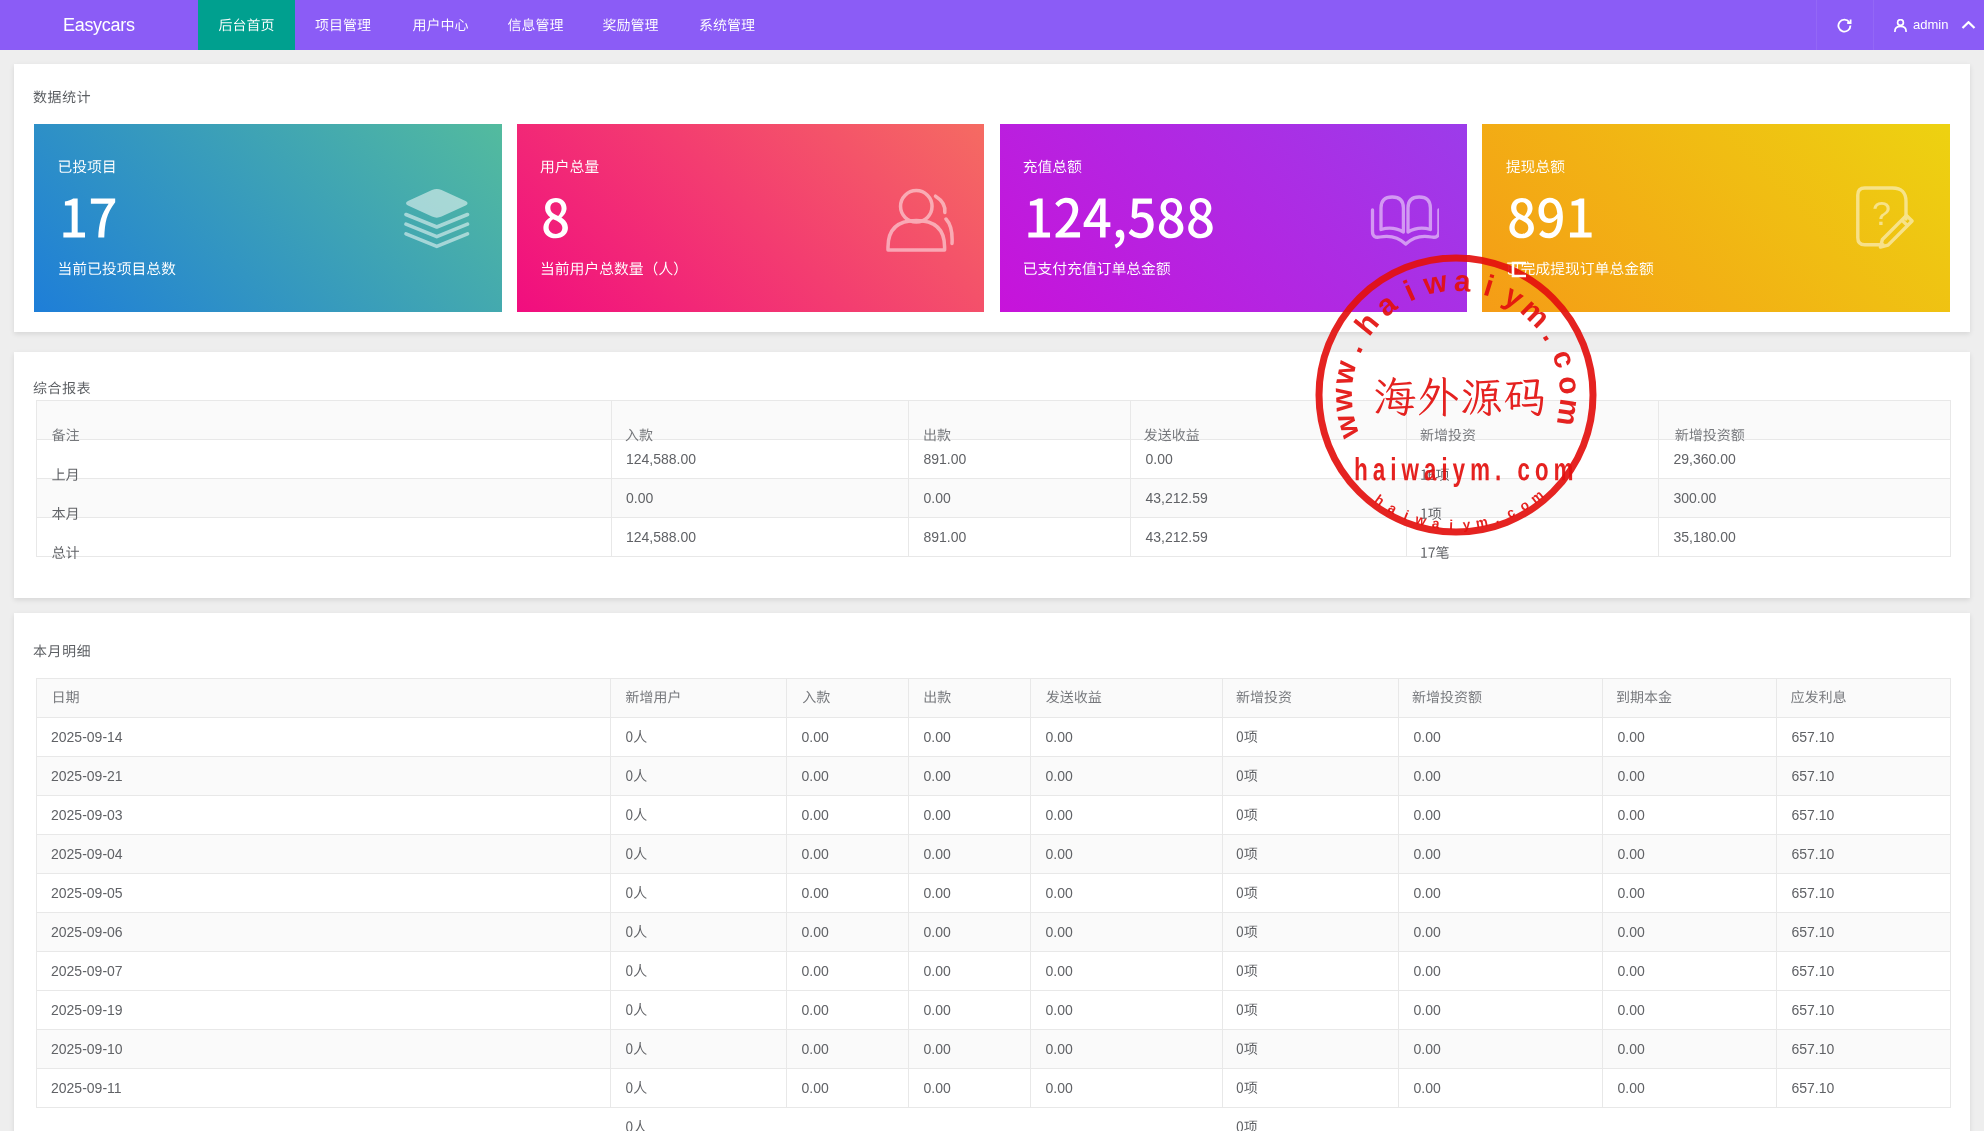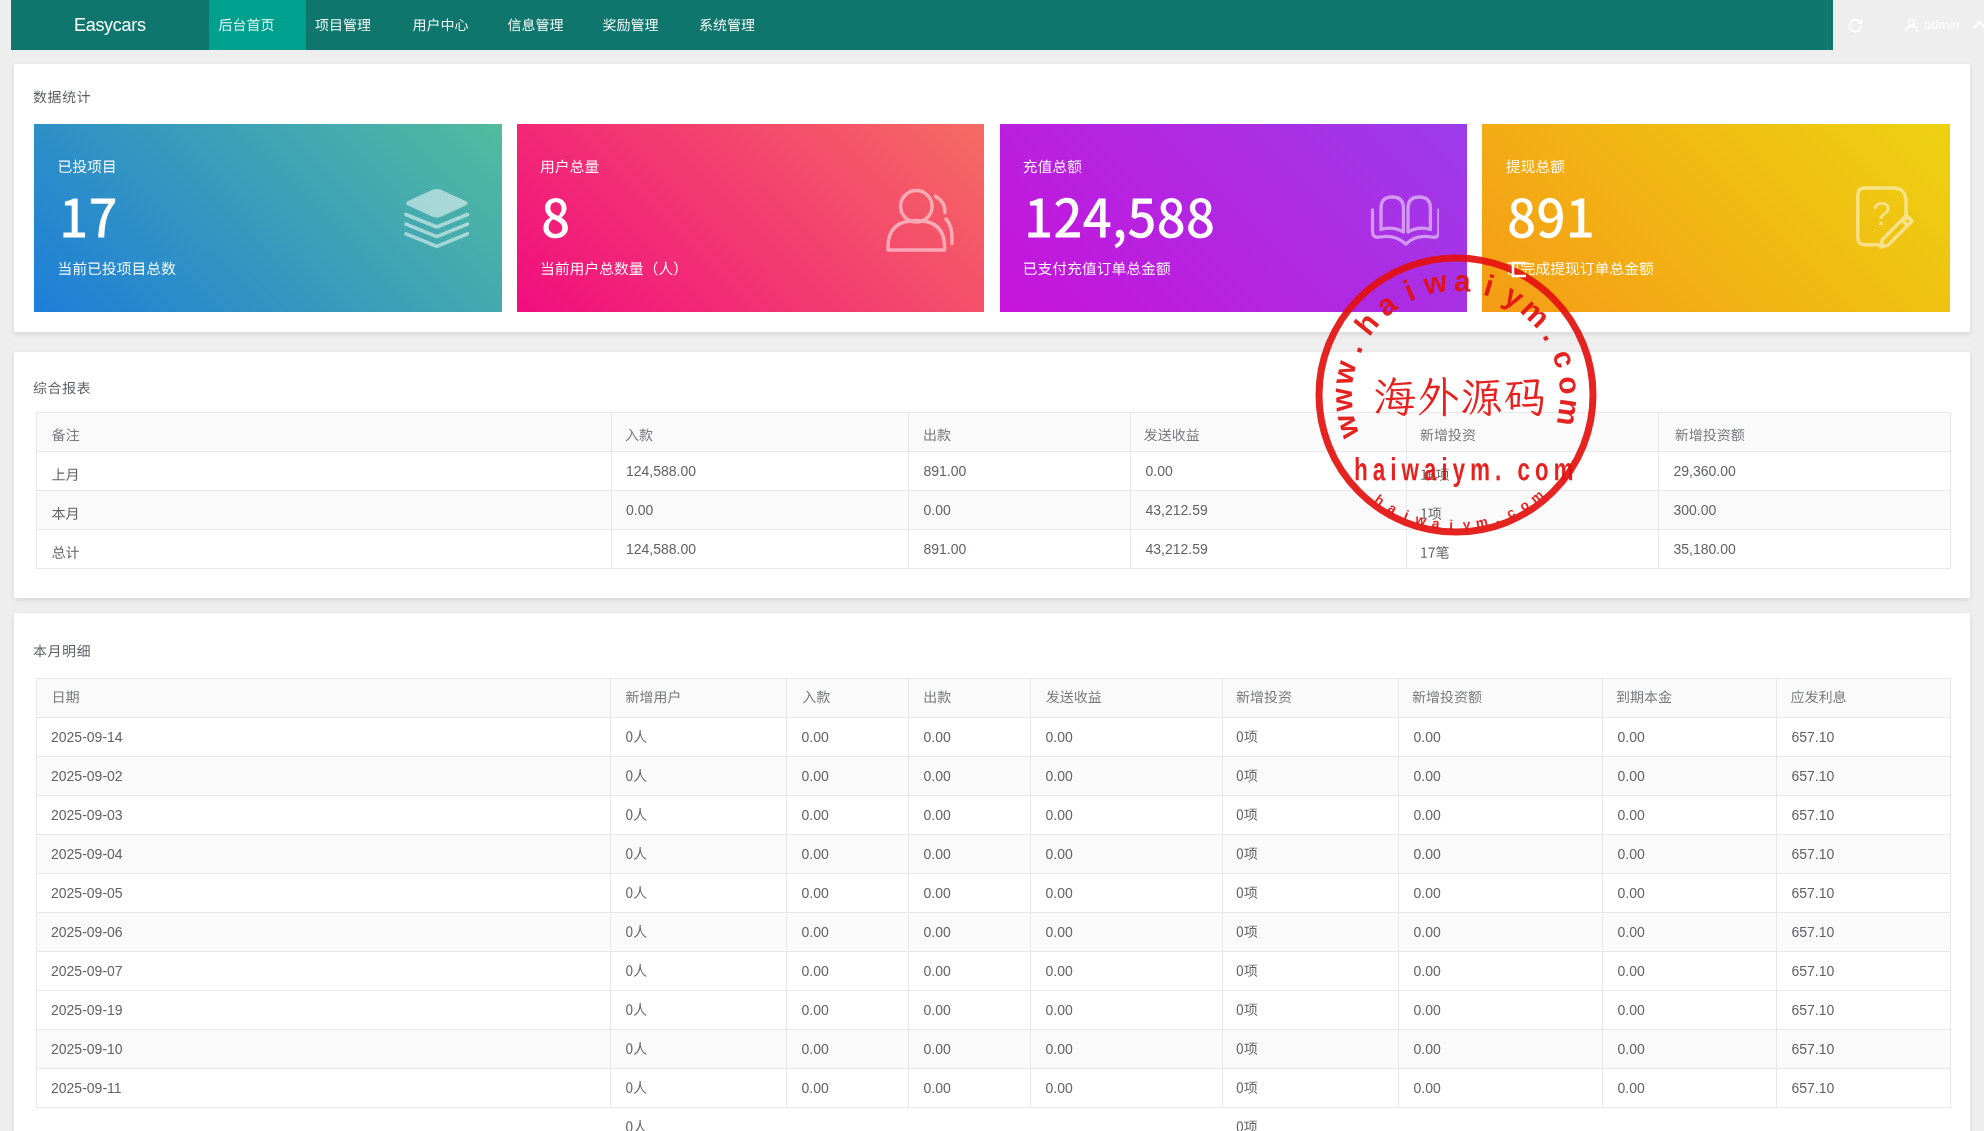--- a/index.html
+++ b/index.html
@@ -1,15 +1,15 @@
 <!DOCTYPE html>
 <html><head><meta charset="utf-8"><style>
 *{margin:0;padding:0;box-sizing:border-box;font-family:"Liberation Sans",sans-serif}
 html,body{width:1984px;height:1131px;background:#eeeeee;overflow:hidden;position:relative}
-.nav{position:absolute;left:11px;top:0;width:1822px;height:50px;background:#0f766e}
+.nav{position:absolute;left:0;top:0;width:1984px;height:50px;background:#8b5cf6}
 .navact{position:absolute;left:198px;top:0;width:97px;height:50px;background:#00a08f}
 .logo{position:absolute;left:63px;top:0;line-height:50px;color:#fff;font-size:18px;letter-spacing:-.3px}
 .sep{position:absolute;top:0;width:1px;height:50px;background:rgba(255,255,255,.07)}
 .admin{position:absolute;left:1913px;top:0;line-height:50px;color:#fff;font-size:13px}
 .card{position:absolute;left:14px;width:1956px;background:#fff;box-shadow:0 2px 5px rgba(0,0,0,.1)}
 .g{position:absolute;top:60px;width:467.6px;height:187.5px}
 .g1{background:linear-gradient(45deg,#1e7ed8,#53bb9e)}
 .g2{background:linear-gradient(45deg,#f10d7f,#f56b62)}
 .g3{background:linear-gradient(45deg,#c713da,#9c3cea)}
 .g4{background:linear-gradient(45deg,#f59c16,#edd211)}
@@ -41,21 +41,21 @@
 </div>
 
 <div class="card" style="top:64px;height:268px">
   <div class="g g1" style="left:20.3px"></div>
   <div class="g g2" style="left:502.9px"></div>
   <div class="g g3" style="left:985.5px"></div>
   <div class="g g4" style="left:1468.1px"></div>
 </div>
 
 <div class="card" style="top:351.5px;height:246.5px">
-  <table style="top:60px;width:1915px">
+  <table style="top:48px;width:1915px">
     <colgroup>
         <col style="width:575px">
         <col style="width:297.5px">
         <col style="width:222px">
         <col style="width:275.5px">
         <col style="width:252.5px">
         <col style="width:292px">
       </colgroup>
     <thead>
         <tr>
@@ -128,21 +128,21 @@
           <td></td>
           <td>0.00</td>
           <td>0.00</td>
           <td>0.00</td>
           <td></td>
           <td>0.00</td>
           <td>0.00</td>
           <td>657.10</td>
         </tr>
 <tr class="odd">
-          <td>2025-09-02</td>
+          <td>2025-09-21</td>
           <td></td>
           <td>0.00</td>
           <td>0.00</td>
           <td>0.00</td>
           <td></td>
           <td>0.00</td>
           <td>0.00</td>
           <td>657.10</td>
         </tr>
 <tr>

